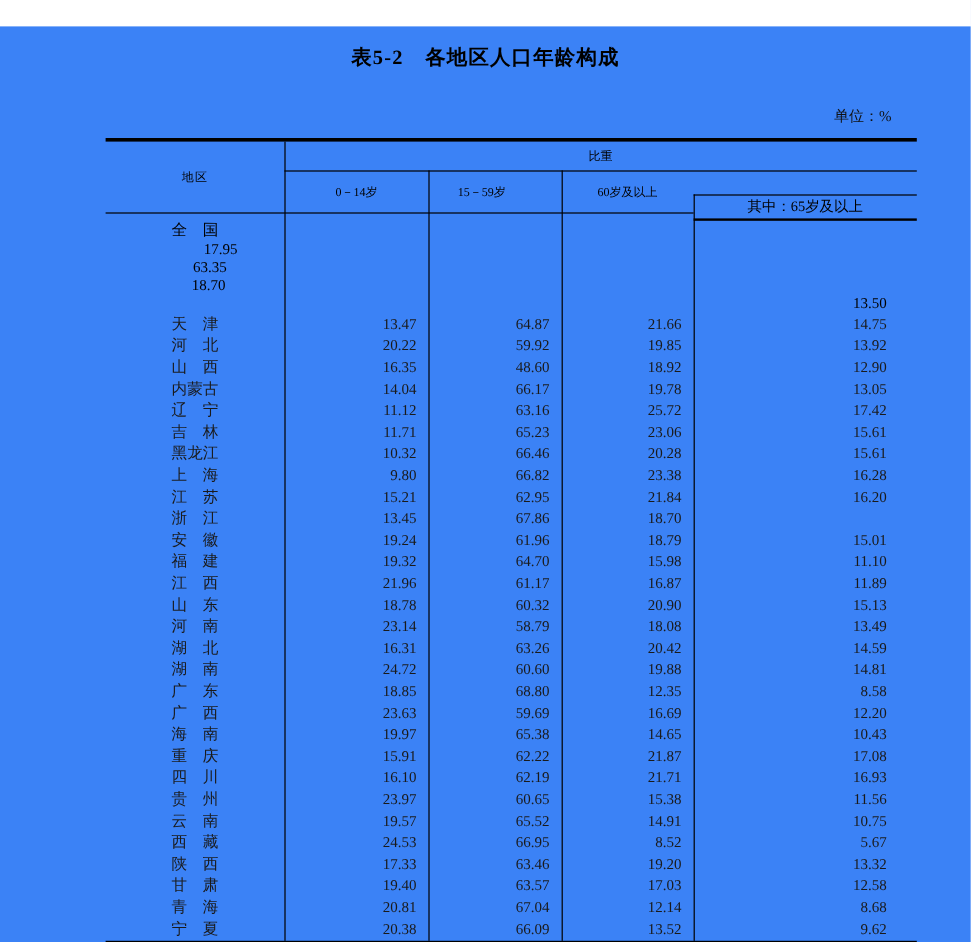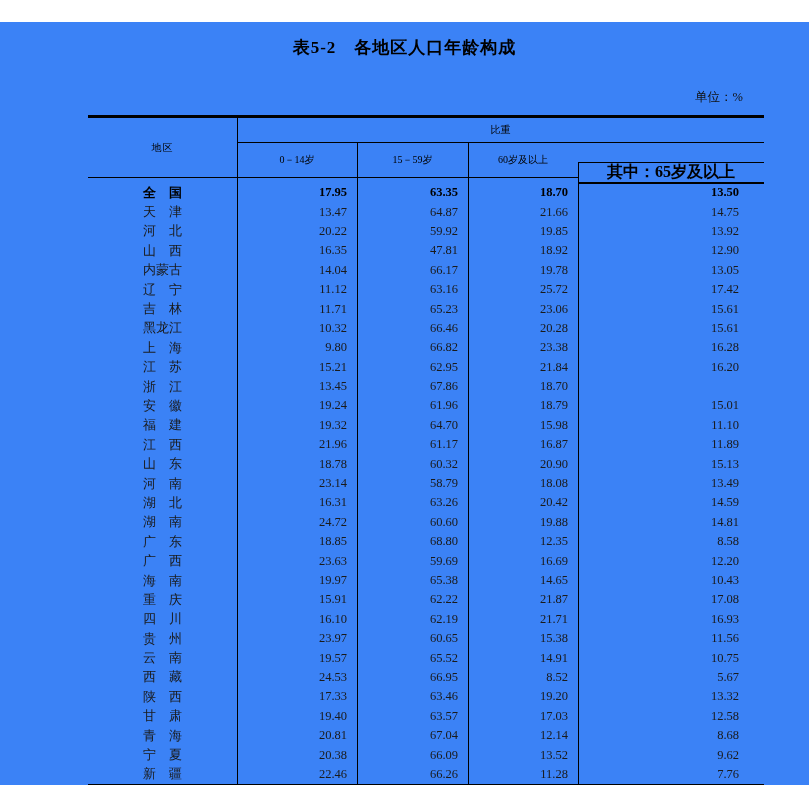--- a/index.html
+++ b/index.html
@@ -59,38 +59,38 @@
     position: absolute;
     display: flex;
     align-items: center;
     justify-content: center;
     font-size: 10px;
     color: #000;
   }
   .h-region { left: 0; top: 0; width: 149px; height: 59px; letter-spacing: 1px; }
   .h-group { left: 149px; right: 0; top: 0; height: 24px; }
   .h-c1 { left: 149px; width: 120px; top: 24px; height: 35px; }
-  .h-c2 { left: 269px; width: 111px; top: 24px; height: 35px; }
+  .h-c2 { left: 258px; width: 111px; top: 24px; height: 35px; }
   .h-c3 { left: 380px; width: 110px; top: 24px; height: 35px; }
-  .h-c4 { left: 490px; right: 0; top: 44px; height: 20px; font-size: 16px; font-weight: bold; }
+  .h-c4 { left: 490px; right: 0; top: 44px; height: 20px; font-size: 12px; }
   
   .tbody {
     position: absolute;
     left: 0; right: 0;
     top: 65px; bottom: 0;
     display: flex;
     flex-direction: column;
   }
   .row {
     flex: 1;
     display: flex;
     align-items: stretch;
     font-size: 12.5px;
   }
-  .row.bold { font-weight: bold; color: #000; }
+  .row.bold { font-weight: normal; color: #000; flex-direction: column; }
   .cell {
     display: flex;
     align-items: center;
   }
   .cell.region {
     width: 149px;
     justify-content: center;
     font-size: 13px;
   }
   .cell.num { justify-content: flex-end; }
@@ -144,21 +144,21 @@
         <div class="row">
           <div class="cell region">河　北</div>
           <div class="cell num c1">20.22</div>
           <div class="cell num c2">59.92</div>
           <div class="cell num c3">19.85</div>
           <div class="cell num c4">13.92</div>
         </div>
         <div class="row">
           <div class="cell region">山　西</div>
           <div class="cell num c1">16.35</div>
-          <div class="cell num c2">47.81</div>
+          <div class="cell num c2">48.60</div>
           <div class="cell num c3">18.92</div>
           <div class="cell num c4">12.90</div>
         </div>
         <div class="row">
           <div class="cell region">内蒙古</div>
           <div class="cell num c1">14.04</div>
           <div class="cell num c2">66.17</div>
           <div class="cell num c3">19.78</div>
           <div class="cell num c4">13.05</div>
         </div>

